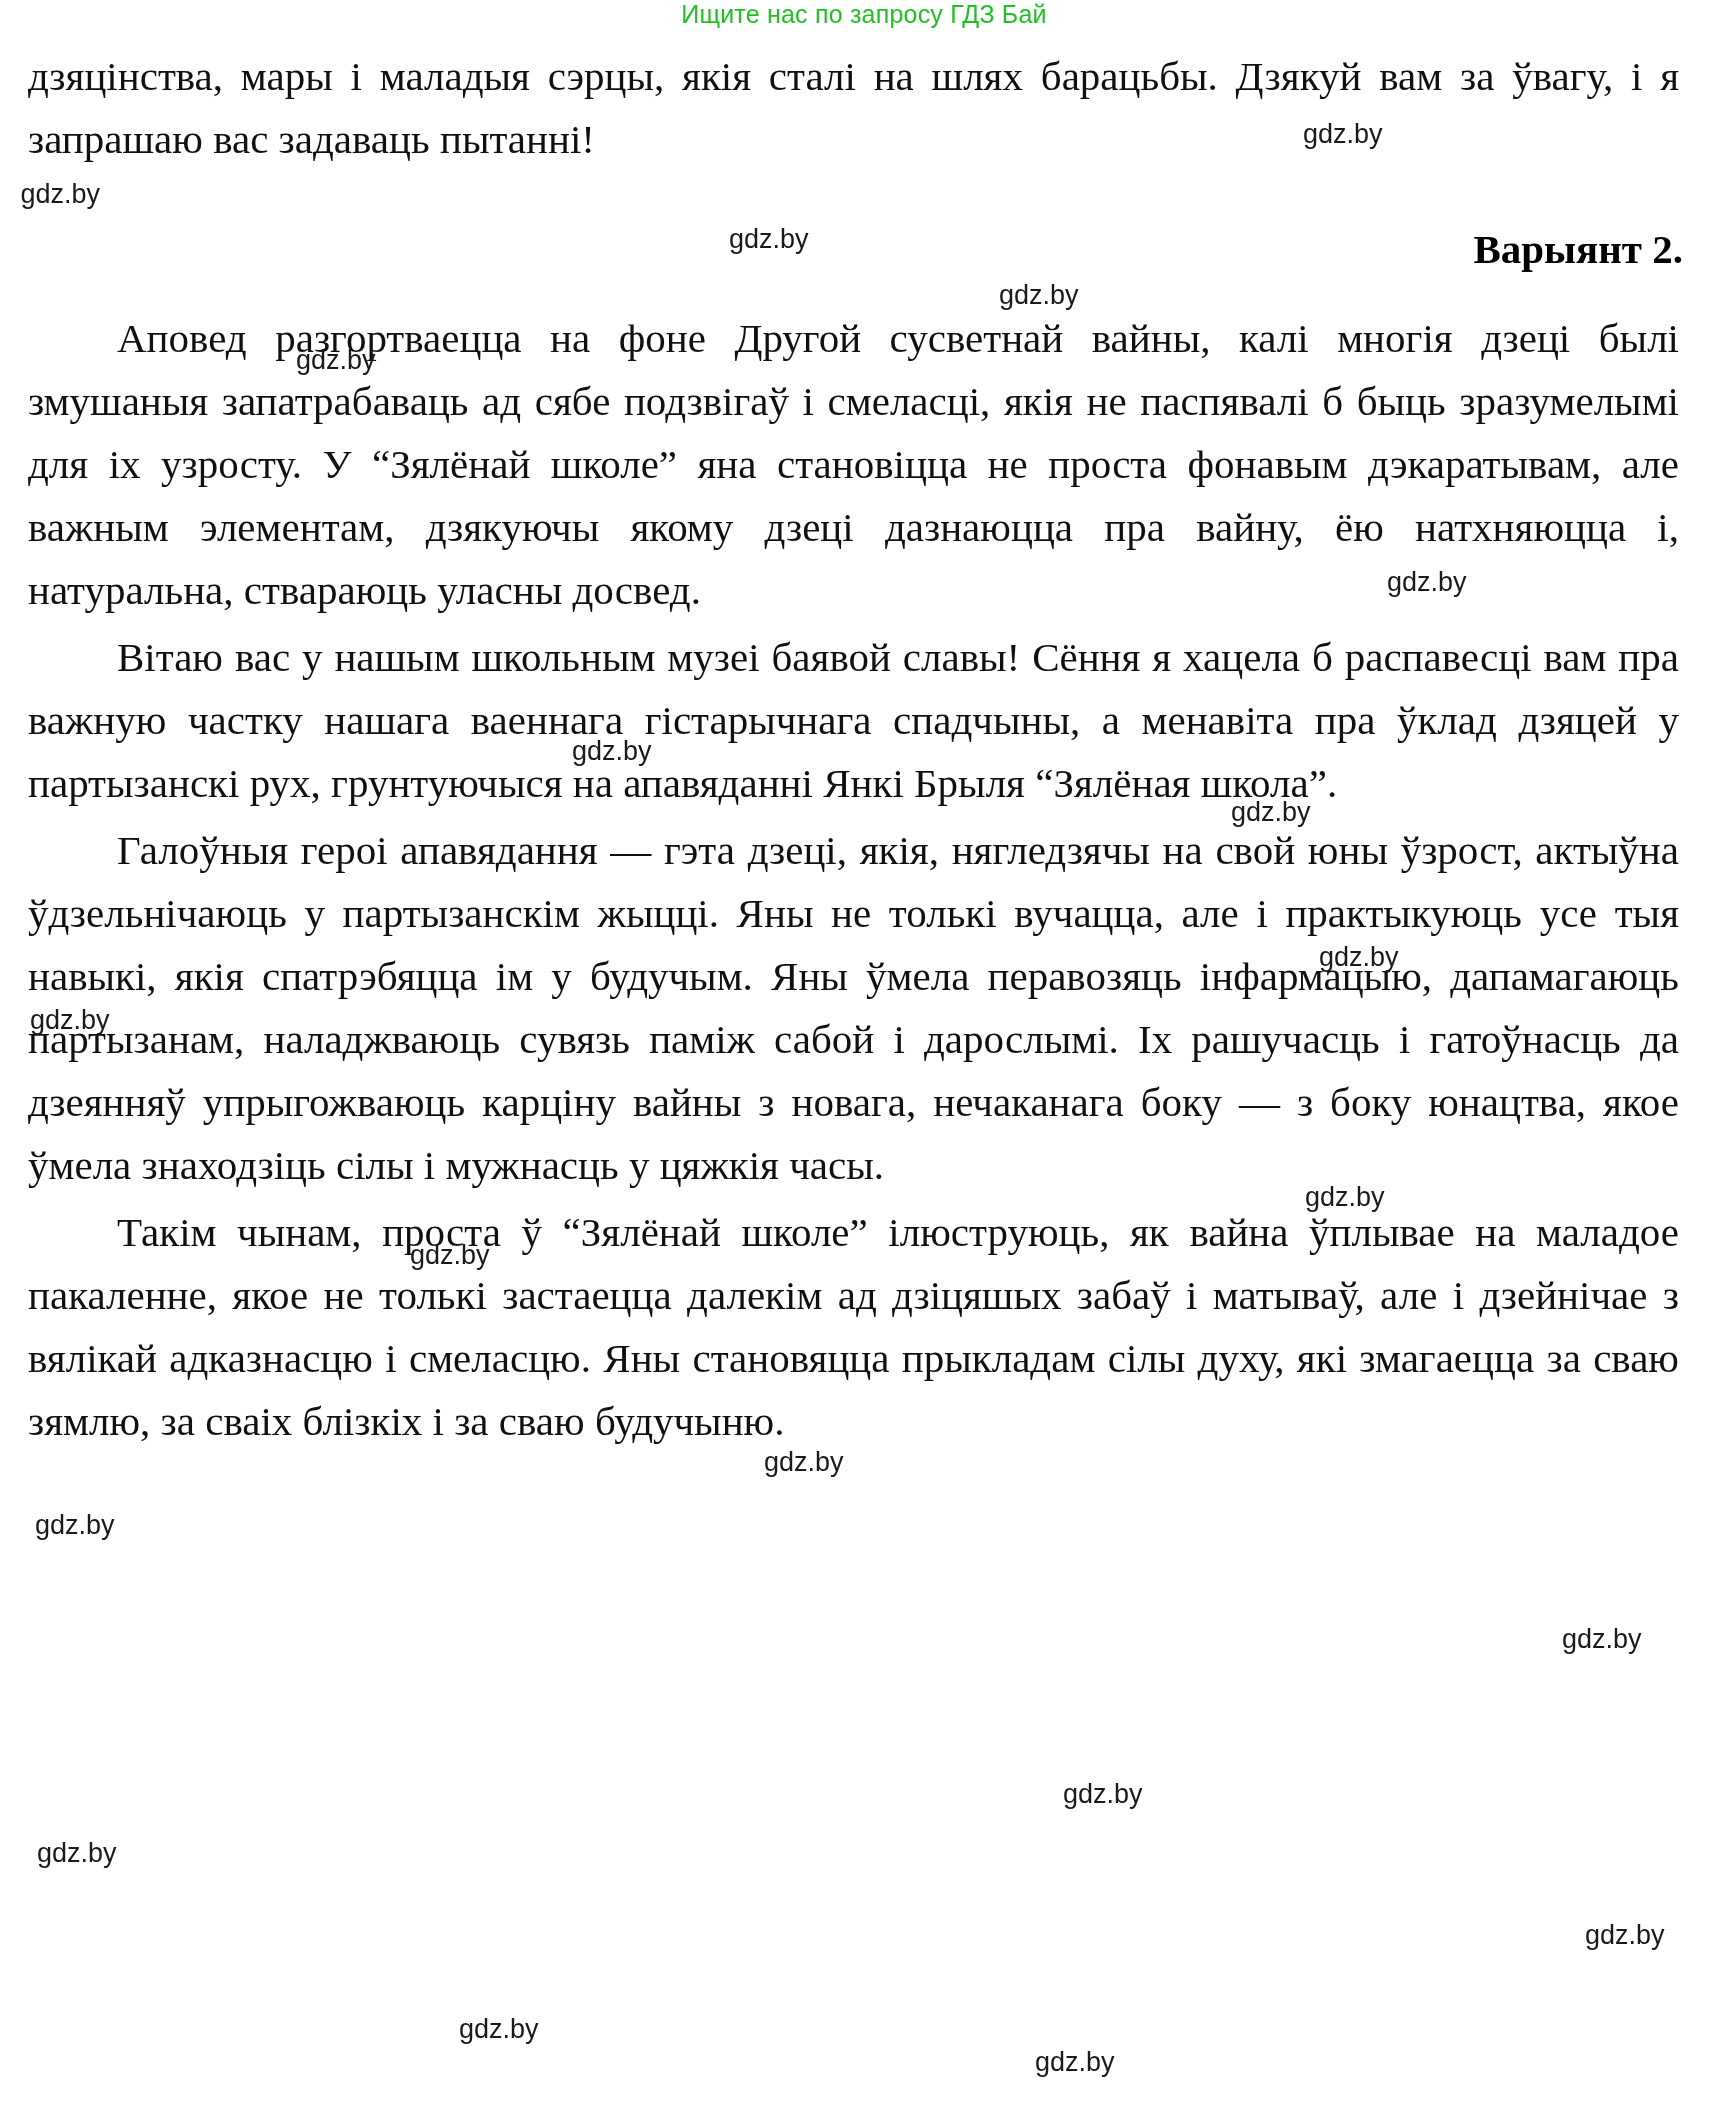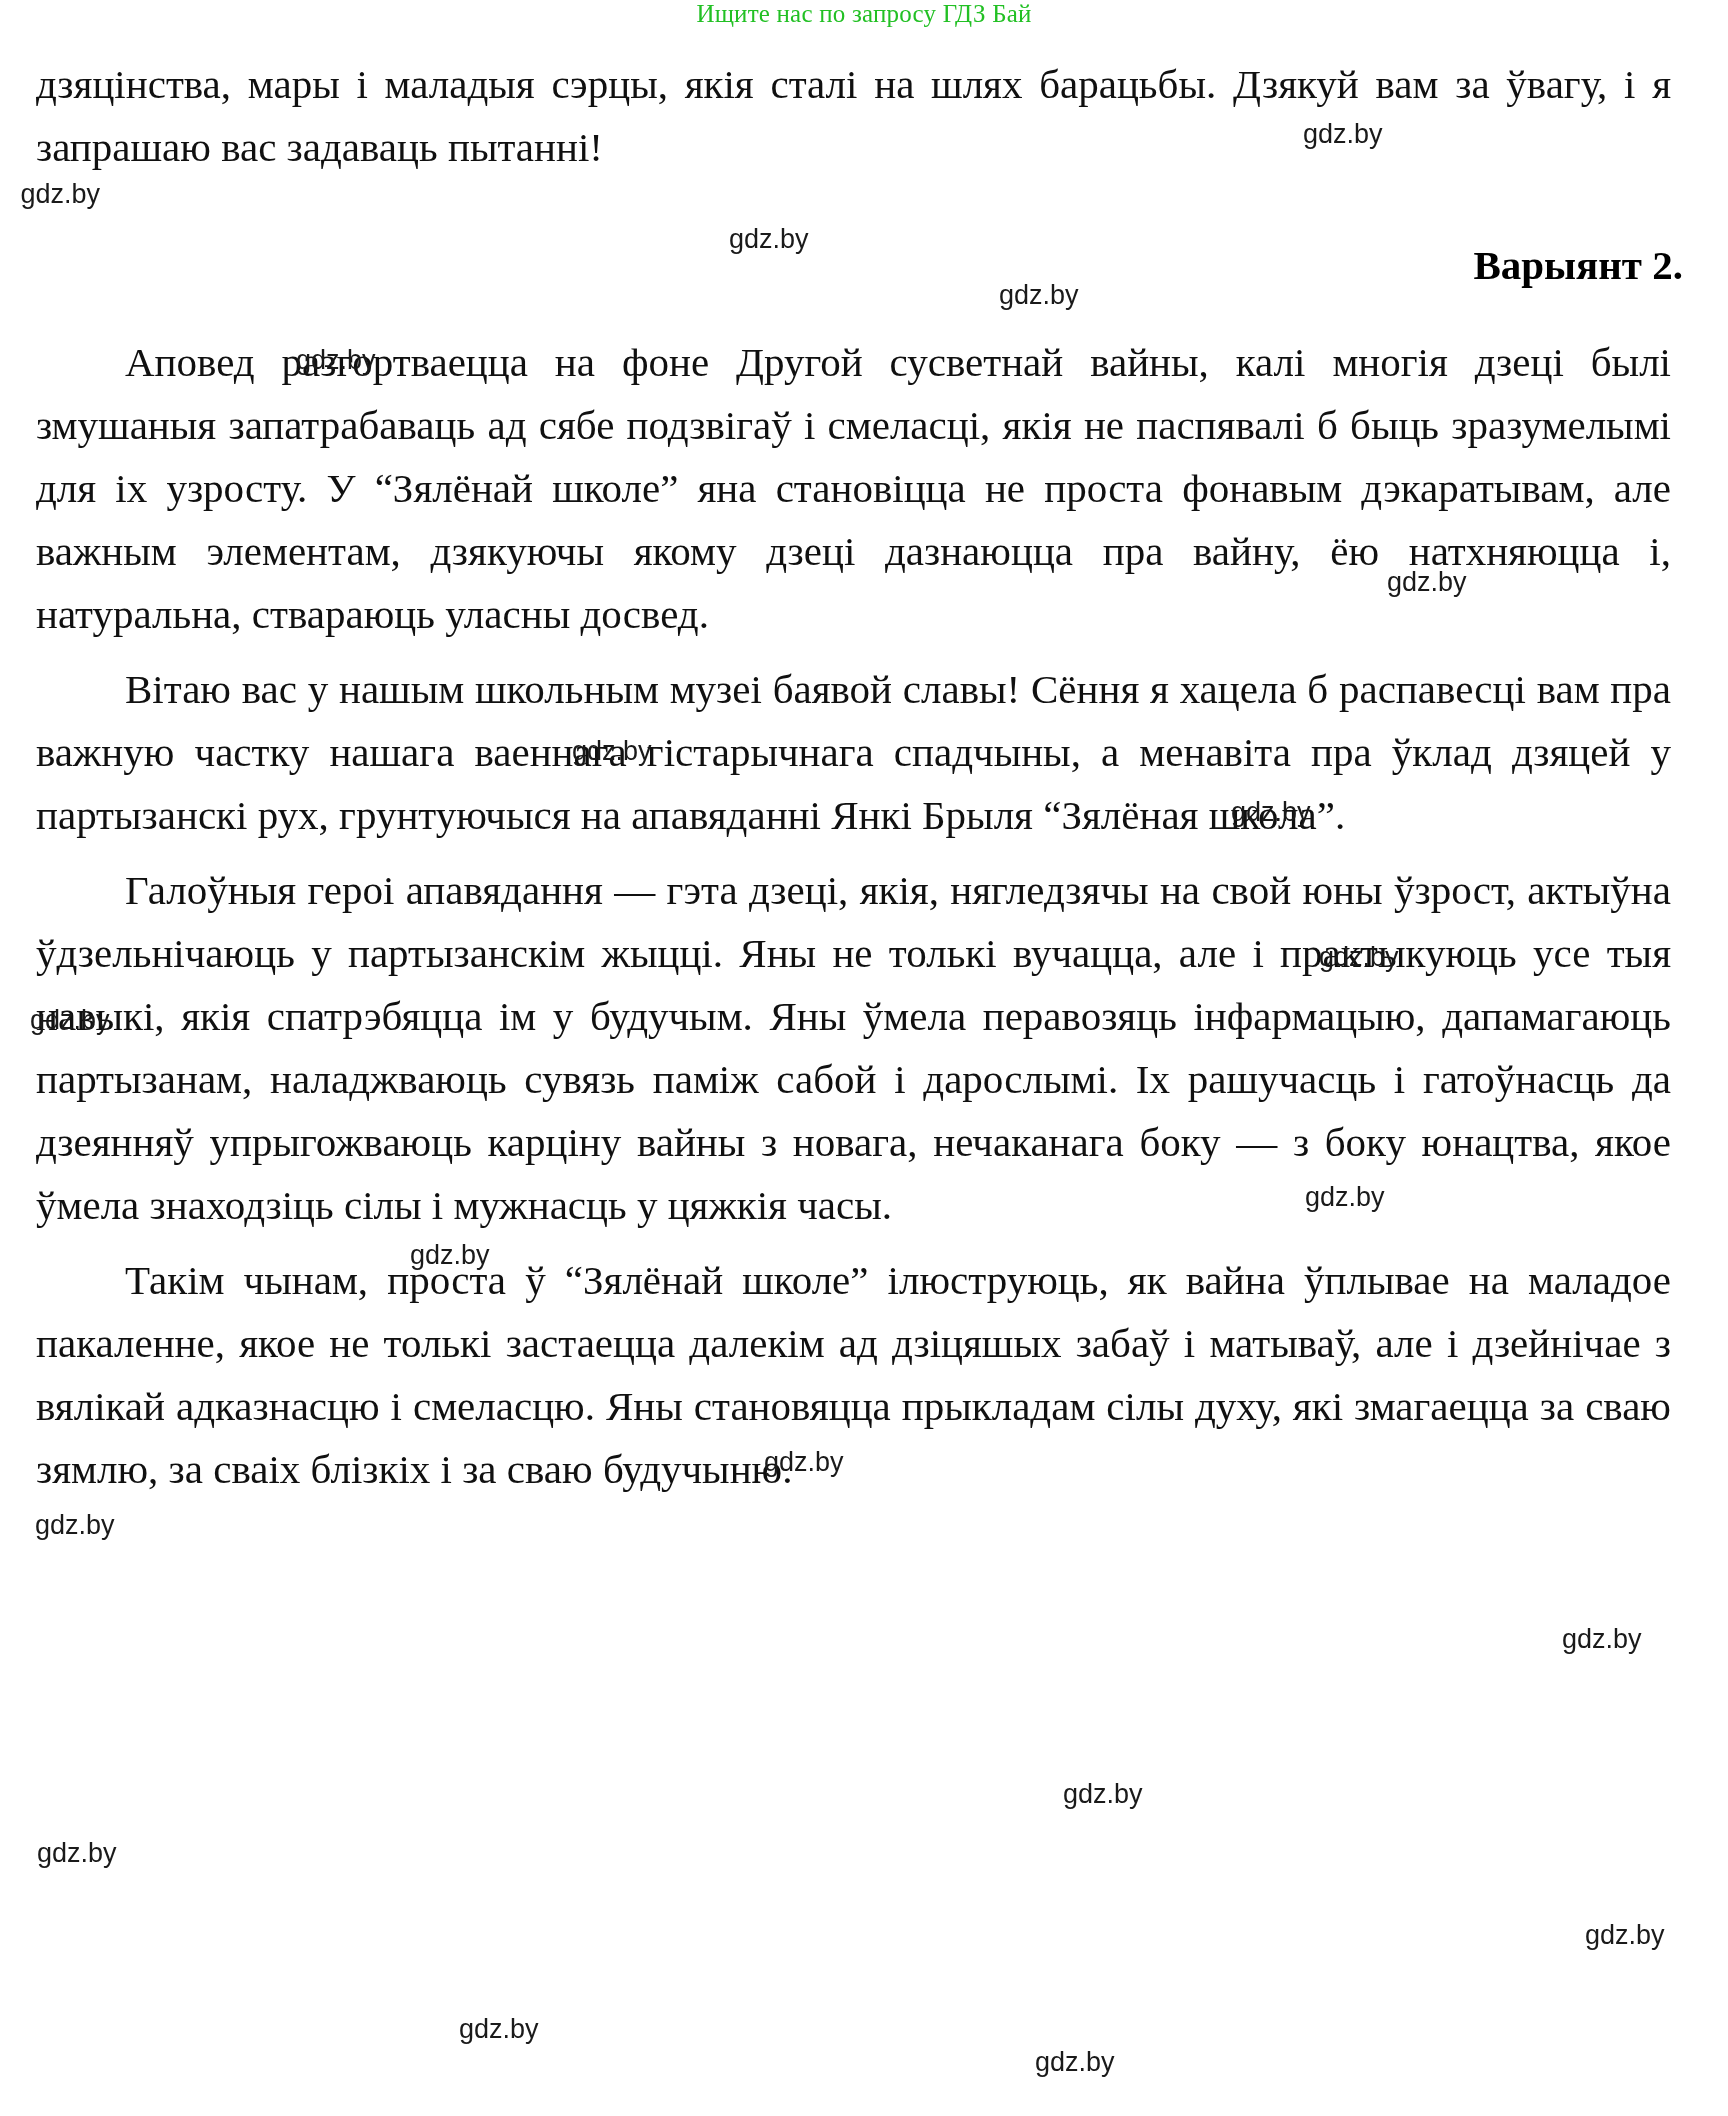--- a/index.html
+++ b/index.html
@@ -34,21 +34,21 @@
 
   
   .doc-body {
     position: absolute;
     left: 24px;
     top: 41px;
     width: 1659px;
   }
 
   .para {
-    margin: 12px;
+    margin: 4px;
     font-size: 41px;
     line-height: 63px;
     color: #101010;
     text-align: justify;
     text-justify: inter-word;
     font-family: "Liberation Serif", "DejaVu Serif", serif;
   }
 
   .para.cont {
     text-indent: 0;
@@ -95,21 +95,21 @@
     letter-spacing: 0.5px;
     white-space: nowrap;
   }
   .footer .sep { padding: 0 7.5px; }
 </style>
 </head>
 <body>
 
 <div class="page">
 
-  <div class="promo-banner" style="color: rgb(34, 192, 36); font-family: Liberation Serif, serif;">Ищите нас по запросу ГДЗ Бай</div>
+  <div class="promo-banner" style="color: rgb(34, 192, 36);">Ищите нас по запросу ГДЗ Бай</div>
 
   <div class="doc-body">
 
     <p class="para cont">дзяцінства, мары і маладыя сэрцы, якія сталі на шлях барацьбы. Дзякуй вам за ўвагу, і я запрашаю вас задаваць пытанні!</p>
 
     <div class="spacer-md"></div>
 
     <h2 class="heading-variant">Варыянт 2.</h2>
 
     <div class="spacer-sm"></div>

